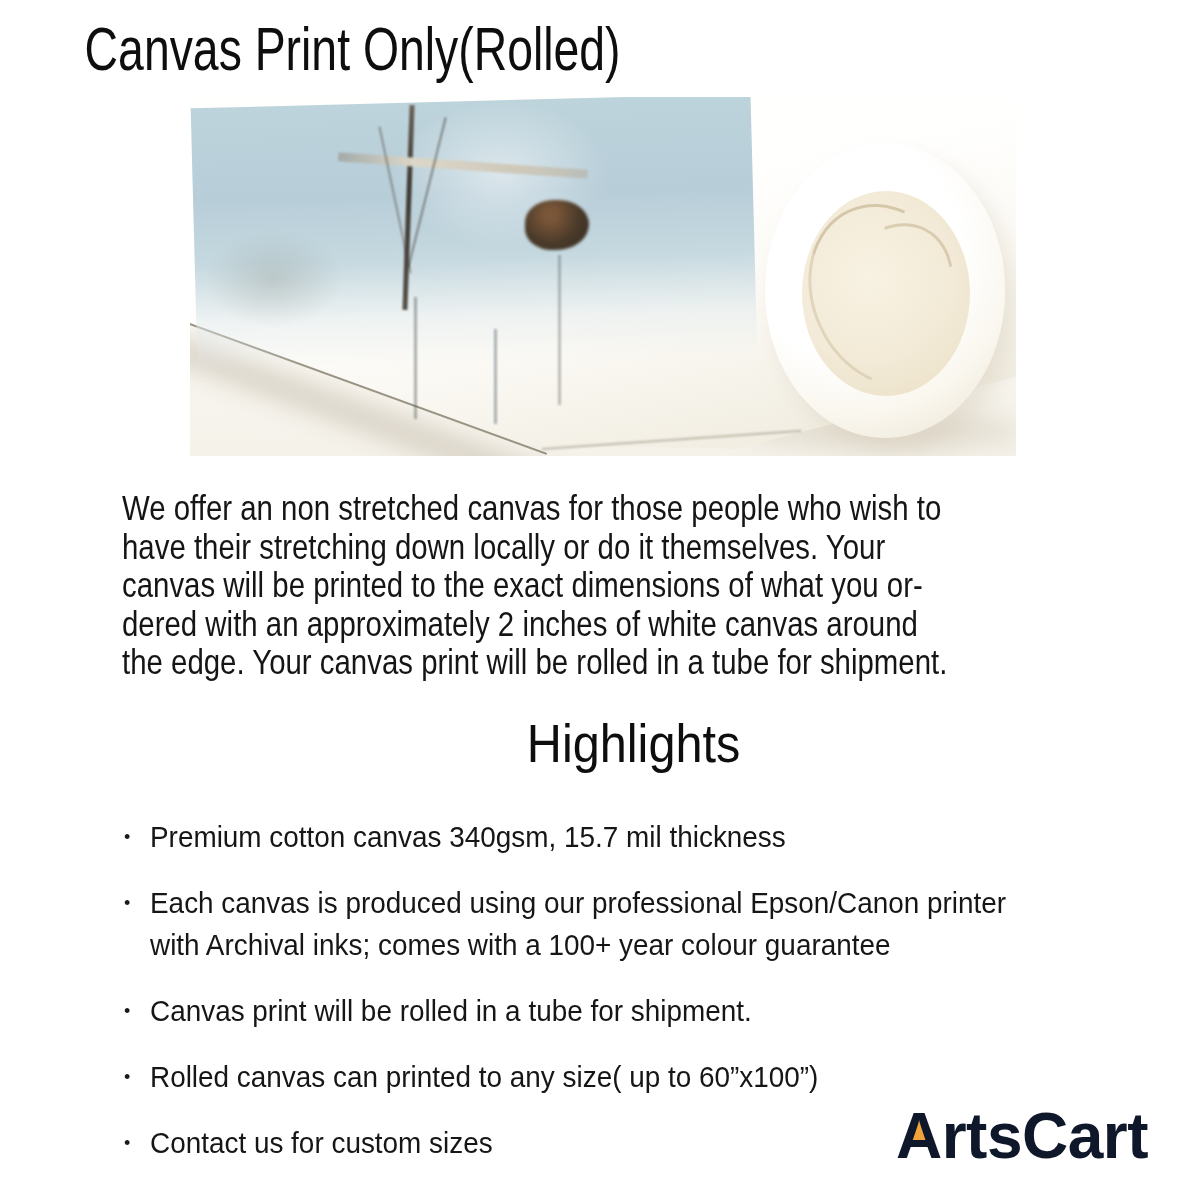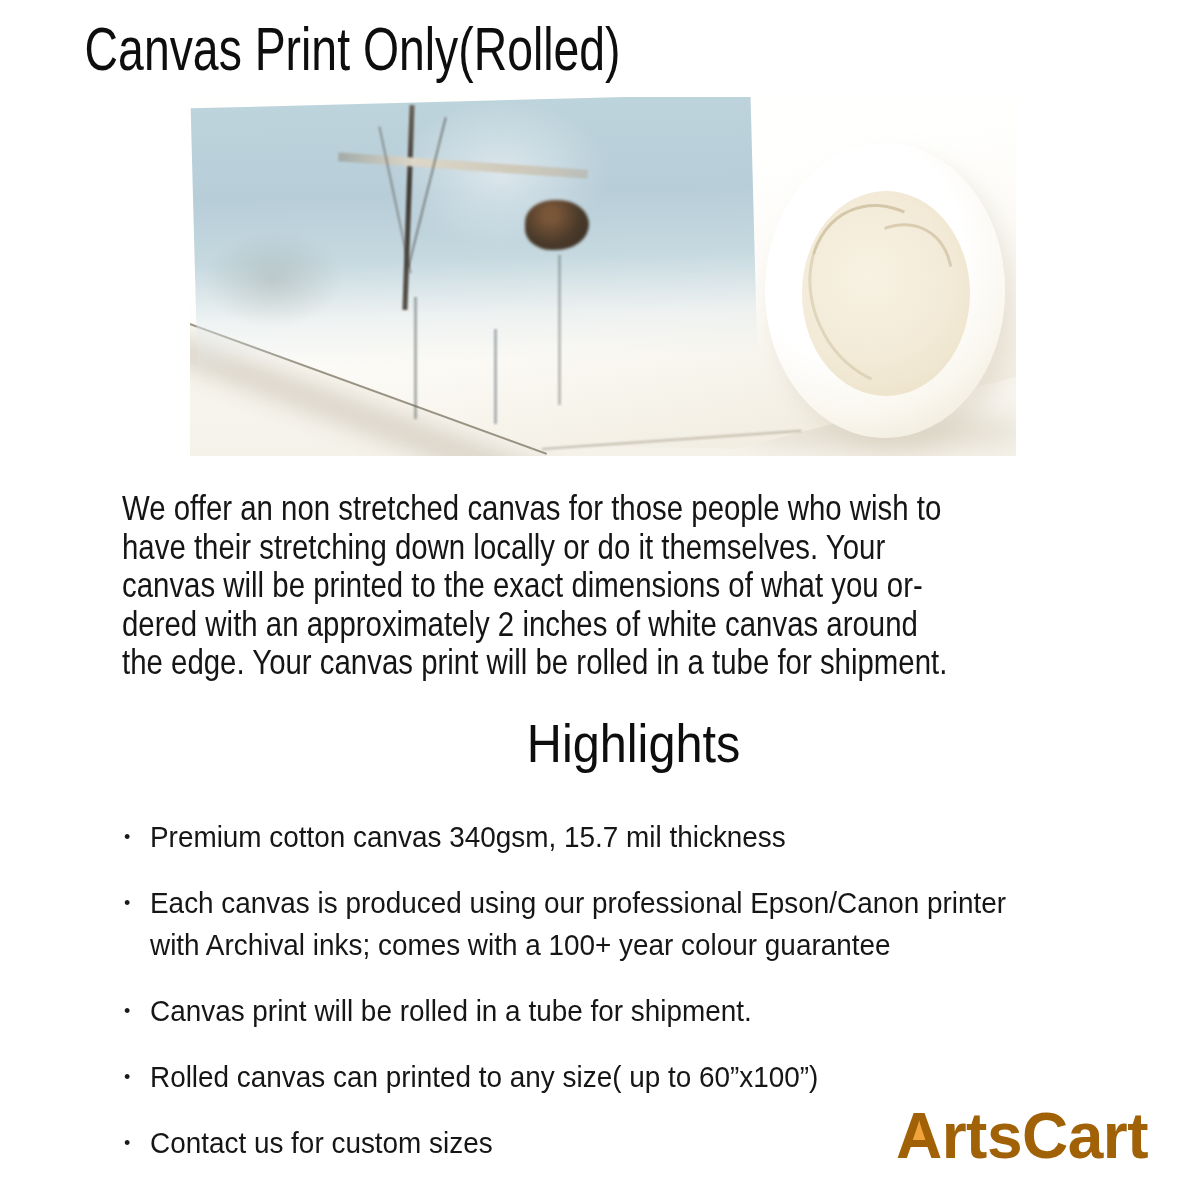--- a/index.html
+++ b/index.html
@@ -54,21 +54,21 @@
   .hl-head{position:absolute;top:712px;left:0;width:100%;text-align:center;margin-left:34px;}
   .hl-head-text{display:inline-block;font-size:54px;font-weight:400;color:#0e0e0e;transform:scaleX(0.9);transform-origin:center top;}
   .hl-list{position:absolute;left:124px;top:816px;width:1150px;}
   .hl-item{display:flex;align-items:flex-start;margin-bottom:24px;}
   .hl-dot{flex:0 0 26px;width:26px;font-size:18px;line-height:42px;color:#1a1a1a;}
   .hl-text{display:inline-block;font-size:30px;line-height:42px;color:#161616;white-space:pre-line;
            transform:scaleX(0.93);transform-origin:left top;}
 
   
   .logo{position:absolute;right:52px;bottom:29px;font-size:64px;font-weight:700;line-height:1.1;
-        letter-spacing:-0.5px;color:#a16207;white-space:nowrap;}
+        letter-spacing:-0.5px;color:#0f172a;white-space:nowrap;}
   .logo-a{position:relative;display:inline-block;}
   .logo-a-tri{position:absolute;left:10px;top:20px;width:26px;height:24px;background:#F1A43A;
               clip-path:polygon(50% 0,100% 100%,0 100%);}
   .logo-a-glyph{position:relative;}
 </style>
 </head>
 <body>
 
 <div class="page">
 

